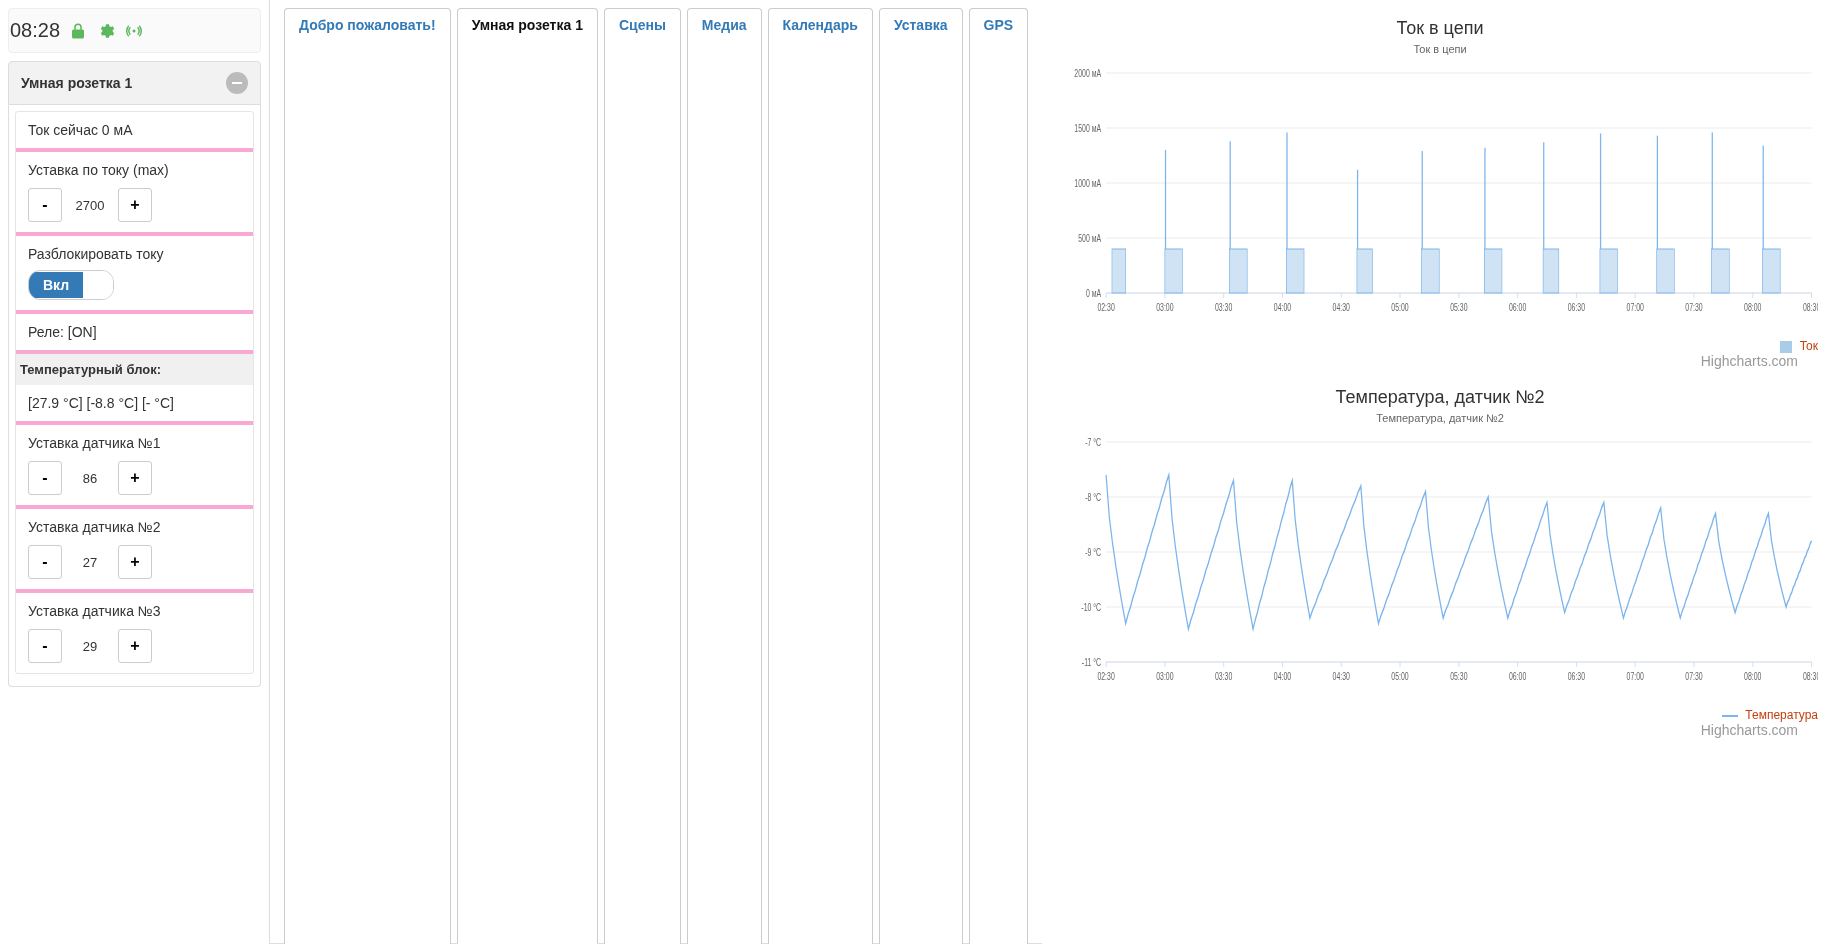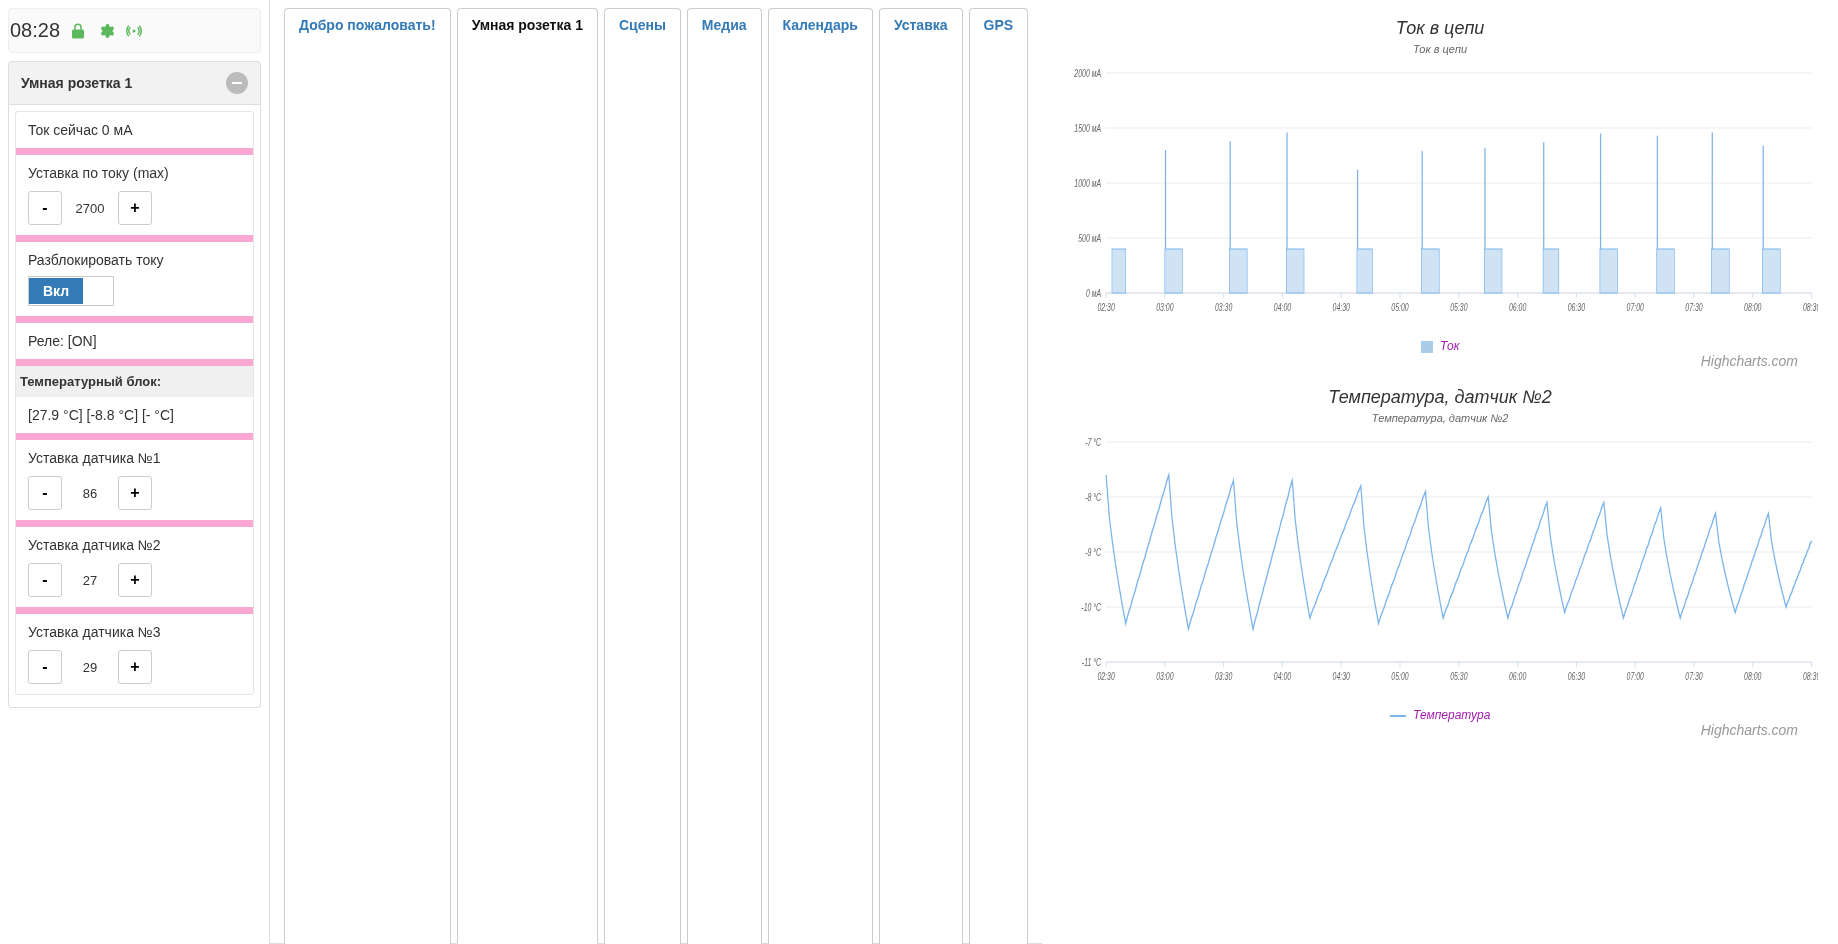--- a/index.html
+++ b/index.html
@@ -9,42 +9,42 @@
 .header-row { display: flex; align-items: center; gap: 8px; padding: 10px 1px; border: 1px solid #eee; border-radius: 4px; margin-bottom: 8px; background: #fafafa; }
 .clock { font-size: 20px; font-weight: 400; color: #333; }
 .icon { display: inline-flex; align-items: center; justify-content: center; width: 20px; height: 20px; }
 .icon svg { width: 18px; height: 18px; }
 .green { color: #5cb85c; fill: #5cb85c; }
 .device-header { display: flex; align-items: center; justify-content: space-between; padding: 10px 12px; background: #f2f2f2; border: 1px solid #ddd; border-radius: 4px 4px 0 0; font-weight: 600; }
 .collapse-btn { width: 22px; height: 22px; border-radius: 50%; background: #bbb; display: flex; align-items: center; justify-content: center; cursor: pointer; }
 .collapse-btn::before { content: ""; width: 10px; height: 2px; background: #fff; }
 .device-body { border: 1px solid #ddd; border-top: none; border-radius: 0 0 4px 4px; padding: 6px; }
 .card { border: 1px solid #e5e5e5; border-radius: 3px; margin-bottom: 6px; }
-.card-row { padding: 10px 12px; border-bottom: 7px solid #f9a8d4; }
+.card-row { padding: 10px 12px; border-bottom: 4px solid #f9a8d4; }
 .card-row:last-child { border-bottom: none; }
 .label { font-size: 14px; color: #333; }
 .stepper { display: flex; align-items: center; gap: 8px; margin-top: 10px; }
 .step-btn { width: 34px; height: 34px; border: 1px solid #ccc; background: #fff; border-radius: 3px; cursor: pointer; font-size: 16px; font-weight: 600; }
 .step-val { min-width: 40px; text-align: center; font-size: 13px; }
-.toggle { display: inline-flex; align-items: center; background: #fff; border: 1px solid #ccc; border-radius: 0; overflow: hidden; margin-top: 8px; height: 30px; width: 86px; cursor: pointer; }
+.toggle { display: inline-flex; align-items: center; background: #fff; border: 1px solid #ccc; border-radius: 12px; overflow: hidden; margin-top: 8px; height: 30px; width: 86px; cursor: pointer; }
 .toggle-on { background: #337ab7; color: #fff; padding: 5px 10px; font-weight: 600; flex: 1; text-align: center; }
 .toggle-knob { width: 30px; height: 100%; background: #fff; }
 .section-label { background: #f0f0f0; padding: 8px 4px; font-weight: 600; font-size: 13px; }
 .main { flex: 1; display: flex; flex-direction: row; overflow: hidden; }
 .tabs { display: flex; gap: 6px; padding: 8px 14px 0; border-bottom: 1px solid #ddd; }
 .tab { padding: 8px 14px; border: 1px solid #ccc; border-bottom: none; border-radius: 4px 4px 0 0; background: #fff; color: #337ab7; font-weight: 600; cursor: pointer; margin-bottom: -1px; }
 .tab.active { color: #111; background: #fff; border-bottom: 1px solid #fff; }
-.charts { flex: 1; overflow-y: auto; padding: 10px 0 21px; font-style: italic; }
+.charts { flex: 1; overflow-y: auto; padding: 10px 0 21px; }
 .chart-wrap { padding: 0 20px 10px; }
 .chart-title { text-align: center; font-size: 18px; color: #333; margin-top: 8px; }
 .chart-sub { text-align: center; font-size: 11px; color: #666; margin-top: 4px; margin-bottom: 8px; }
 .chart-canvas { width: 100%; height: 270px; position: relative; }
 .chart-canvas svg { width: 100%; height: 100%; }
 .axis-text { font-size: 11px; fill: #666; }
-.legend { text-align: center; font-size: 12px; color: #a21caf; margin-top: 6px; }
+.legend { text-align: right; font-size: 12px; color: #c2410c; margin-top: 6px; }
 .legend-swatch { display: inline-block; width: 12px; height: 12px; background: #a9cce8; vertical-align: middle; margin-right: 4px; }
 .legend-line { display: inline-block; width: 16px; height: 2px; background: #7cb5ec; vertical-align: middle; margin-right: 4px; }
 .credits { text-align: right; font-size: 14px; color: #999; padding-right: 20px; }
 </style>
 </head>
 <body>
 
 <div class="layout">
   <aside class="sidebar">
     <div class="header-row">

